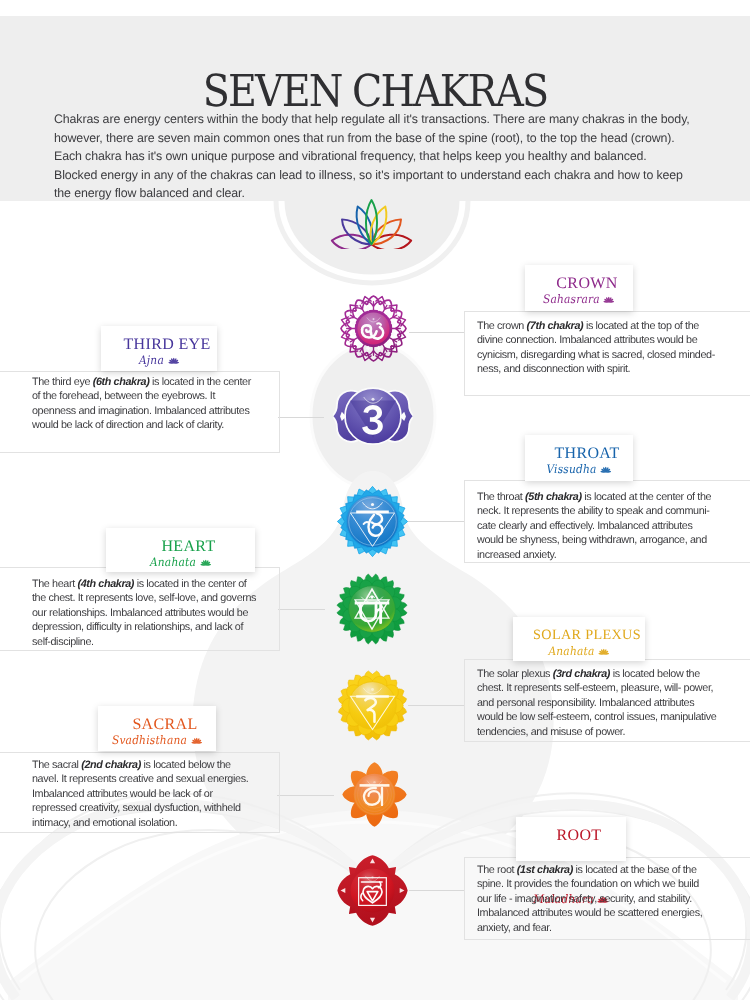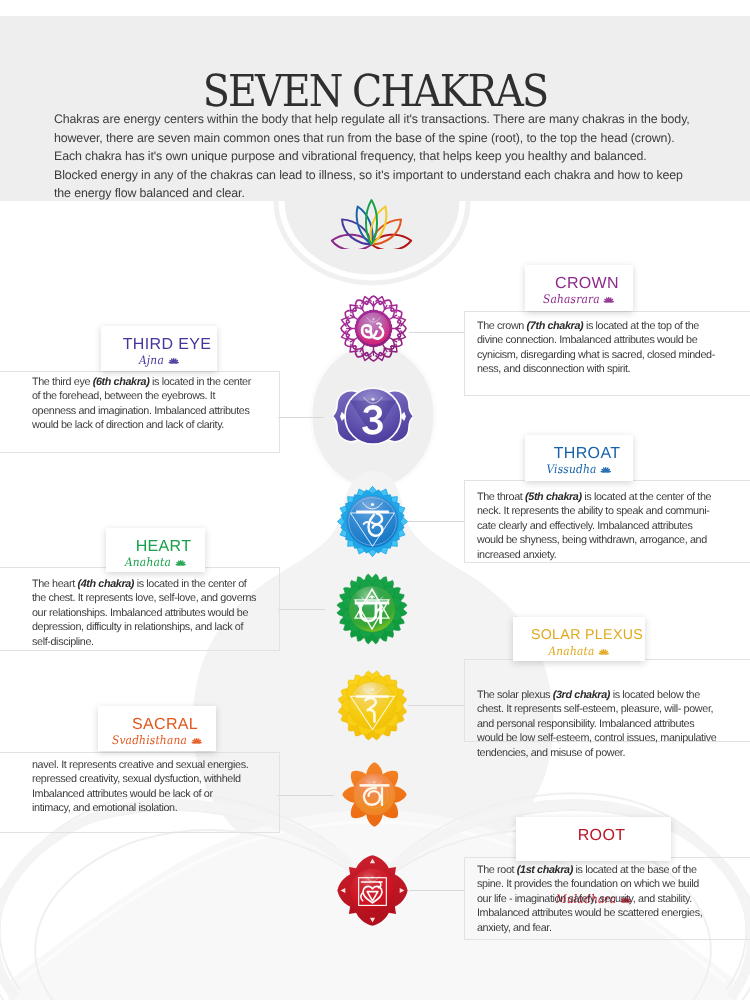--- a/index.html
+++ b/index.html
@@ -27,21 +27,21 @@
   .lotus{position:absolute;left:330px;top:199px;width:83px;height:50px;}
   .lotus svg{width:83px;height:50px;display:block;}
 
   
   .sym{position:absolute;}
   .sym svg{display:block;}
 
   
   .cardtitle{position:absolute;background:#fff;text-align:center;
        box-shadow:0 2px 7px rgba(0,0,0,0.17);}
-  .cardtitle .nm{font-family:Liberation Sans, sans-serif;font-weight:400;
+  .cardtitle .nm{font-family:Liberation Serif, serif;font-weight:400;
        font-size:16px;letter-spacing:0.35px;line-height:1;position:absolute;
        left:16px;right:0;top:11px;}
   .cardtitle .sk{font-family:"DejaVu Serif Condensed","DejaVu Serif",serif;font-style:italic;
        font-weight:400;font-size:11.8px;line-height:1;position:absolute;left:0;right:0;top:29px;
        letter-spacing:0.2px;}
   .cardtitle .sk .fl{font-style:normal;}
 
   .descbox{position:absolute;border:1px solid #e2e2e2;background:transparent;}
   .desc{position:absolute;color:#3d3d40;font-size:10.8px;line-height:14.4px;
         letter-spacing:-0.38px;white-space:nowrap;}
@@ -320,21 +320,21 @@
           </g>
       <g fill="none" stroke="#fdfdfd" stroke-width="3.4" stroke-linecap="round" stroke-linejoin="round">
         <path d="M56,38.5 c7.5,2.0 9.6,8.6 5.0,12.8 c-3.2,3.0 -8.4,3.0 -12.0,0"></path>
         <path d="M52,40.5 c-6.4,7.4 -9.2,16.6 -6.6,23.2 c2.6,6.6 10.6,8.4 15.8,3.6 c4.2,-3.9 3.5,-10.0 -1.6,-12.4 c-3.8,-1.8 -8.0,0 -9.3,3.6"></path>
         <path d="M45.5,51.5 c-3.0,-1.4 -6.4,-0.6 -8.0,2.0" stroke-width="2.8"></path>
           </g>
         </svg>
       </div>
       <div class="conn" style="left: 278px; top: 609px; width: 47px;"></div>
       <div class="descbox" style="left: -4px; top: 567px; width: 282px; height: 82px;"></div>
-      <div class="cardtitle" style="left: 106px; top: 528px; width: 99px; height: 44px;">
+      <div class="cardtitle" style="left: 106px; top: 528px; width: 134px; height: 44px; padding-left: 15px;">
         <div class="nm" style="color: rgb(23, 160, 74);">HEART</div>
         <div class="sk" style="color: rgb(23, 160, 74);"><span>Anahata</span><span class="fl">&nbsp;<svg viewBox="0 0 24 16" width="11.5" height="7.7" style="vertical-align:-0.5px">
     <g fill="#17a04a" opacity="0.92">
                 <ellipse cx="12" cy="7.0" rx="1.85" ry="5.6" transform="rotate(0 12 12.6)"></ellipse>
                 <ellipse cx="12" cy="7.0" rx="1.85" ry="5.6" transform="rotate(28 12 12.6)"></ellipse>
                 <ellipse cx="12" cy="7.0" rx="1.85" ry="5.6" transform="rotate(56 12 12.6)"></ellipse>
                 <ellipse cx="12" cy="7.0" rx="1.85" ry="5.6" transform="rotate(84 12 12.6)"></ellipse>
                 <ellipse cx="12" cy="7.0" rx="1.85" ry="5.6" transform="rotate(-28 12 12.6)"></ellipse>
                 <ellipse cx="12" cy="7.0" rx="1.85" ry="5.6" transform="rotate(-56 12 12.6)"></ellipse>
                 <ellipse cx="12" cy="7.0" rx="1.85" ry="5.6" transform="rotate(-84 12 12.6)"></ellipse>
@@ -397,21 +397,21 @@
                 <ellipse cx="12" cy="7.0" rx="1.85" ry="5.6" transform="rotate(28 12 12.6)"></ellipse>
                 <ellipse cx="12" cy="7.0" rx="1.85" ry="5.6" transform="rotate(56 12 12.6)"></ellipse>
                 <ellipse cx="12" cy="7.0" rx="1.85" ry="5.6" transform="rotate(84 12 12.6)"></ellipse>
                 <ellipse cx="12" cy="7.0" rx="1.85" ry="5.6" transform="rotate(-28 12 12.6)"></ellipse>
                 <ellipse cx="12" cy="7.0" rx="1.85" ry="5.6" transform="rotate(-56 12 12.6)"></ellipse>
                 <ellipse cx="12" cy="7.0" rx="1.85" ry="5.6" transform="rotate(-84 12 12.6)"></ellipse>
                 <circle cx="12" cy="12.2" r="1.6"></circle>
               </g>
             </svg></span></div>
       </div>
-      <div class="desc" style="left: 477px; top: 667px; width: 270px; margin-top: 21px;">
+      <div class="desc" style="left: 477px; top: 667px; width: 270px;">
         <div><span>The solar plexus </span><b>(3rd chakra)</b><span> is located below the</span></div>
         <div><span>chest. It represents self-esteem, pleasure, will- power,</span></div>
         <div><span>and personal responsibility. Imbalanced attributes</span></div>
         <div><span>would be low self-esteem, control issues, manipulative</span></div>
         <div><span>tendencies, and misuse of power.</span></div>
       </div>
       <div class="sym" style="left: 336.5px; top: 669.5px; width: 71px; height: 71px;">
         <svg viewBox="0 0 100 100" width="100%" height="100%">
           <defs>
             <radialGradient id="gS" cx="42%" cy="18%" r="88%">
@@ -454,23 +454,24 @@
                 <ellipse cx="12" cy="7.0" rx="1.85" ry="5.6" transform="rotate(56 12 12.6)"></ellipse>
                 <ellipse cx="12" cy="7.0" rx="1.85" ry="5.6" transform="rotate(84 12 12.6)"></ellipse>
                 <ellipse cx="12" cy="7.0" rx="1.85" ry="5.6" transform="rotate(-28 12 12.6)"></ellipse>
                 <ellipse cx="12" cy="7.0" rx="1.85" ry="5.6" transform="rotate(-56 12 12.6)"></ellipse>
                 <ellipse cx="12" cy="7.0" rx="1.85" ry="5.6" transform="rotate(-84 12 12.6)"></ellipse>
                 <circle cx="12" cy="12.2" r="1.6"></circle>
               </g>
             </svg></span></div>
       </div>
       <div class="desc" style="left: 32px; top: 758px; width: 270px;">
+        <div><span>The sacral </span><b>(2nd chakra)</b><span> is located below the</span></div>
         <div><span>navel. It represents creative and sexual energies.</span></div>
+        <div><span>Imbalanced attributes would be lack of or</span></div>
         <div><span>repressed creativity, sexual dysfuction, withheld</span></div>
-        <div><span>Imbalanced attributes would be lack of or</span></div>
         <div><span>intimacy, and emotional isolation.</span></div>
       </div>
       <div class="sym" style="left: 341.5px; top: 761.5px; width: 65px; height: 65px;">
         <svg viewBox="0 0 100 100" width="100%" height="100%">
           <defs>
             <radialGradient id="gSa" cx="45%" cy="25%" r="84%">
         <stop offset="0%" stop-color="#f3b395"></stop>
               <stop offset="30%" stop-color="#f08a4e"></stop>
         <stop offset="70%" stop-color="#f08a22"></stop>
               <stop offset="100%" stop-color="#ef7a12"></stop>
@@ -503,21 +504,21 @@
         <path d="M27,34 l46,0 l0,4.0 l-46,0 Z"></path>
           </g>
       <g fill="none" stroke="#fff6ea" stroke-width="3.6" stroke-linecap="round" stroke-linejoin="round">
         <path d="M52,40 c-9.6,-1.2 -18.2,4.8 -18.2,13.6 c0,7.2 5.4,12.2 12.6,12.2 c7.0,0 12.0,-4.8 12.0,-11.4 c0,-5.8 -3.8,-9.6 -9.4,-9.6 c-4.8,0 -8.2,3.0 -8.2,7.2"></path>
         <path d="M61.5,40 l0,26"></path>
           </g>
         </svg>
       </div>
       <div class="conn" style="left: 409px; top: 890px; width: 56px;"></div>
       <div class="descbox" style="left: 464px; top: 857px; width: 300px; height: 81px;"></div>
-      <div class="cardtitle" style="left: 516px; top: 817px; width: 110px; height: 44px; padding-left: 45px;">
+      <div class="cardtitle" style="left: 516px; top: 817px; width: 110px; height: 44px;">
         <div class="nm" style="color: rgb(187, 21, 39);">ROOT</div>
         <div class="sk" style="color: rgb(187, 21, 39); margin-top: 48px;"><span>Muladhara</span><span class="fl">&nbsp;<svg viewBox="0 0 24 16" width="11.5" height="7.7" style="vertical-align:-0.5px">
     <g fill="#bb1527" opacity="0.92">
                 <ellipse cx="12" cy="7.0" rx="1.85" ry="5.6" transform="rotate(0 12 12.6)"></ellipse>
                 <ellipse cx="12" cy="7.0" rx="1.85" ry="5.6" transform="rotate(28 12 12.6)"></ellipse>
                 <ellipse cx="12" cy="7.0" rx="1.85" ry="5.6" transform="rotate(56 12 12.6)"></ellipse>
                 <ellipse cx="12" cy="7.0" rx="1.85" ry="5.6" transform="rotate(84 12 12.6)"></ellipse>
                 <ellipse cx="12" cy="7.0" rx="1.85" ry="5.6" transform="rotate(-28 12 12.6)"></ellipse>
                 <ellipse cx="12" cy="7.0" rx="1.85" ry="5.6" transform="rotate(-56 12 12.6)"></ellipse>
                 <ellipse cx="12" cy="7.0" rx="1.85" ry="5.6" transform="rotate(-84 12 12.6)"></ellipse>

